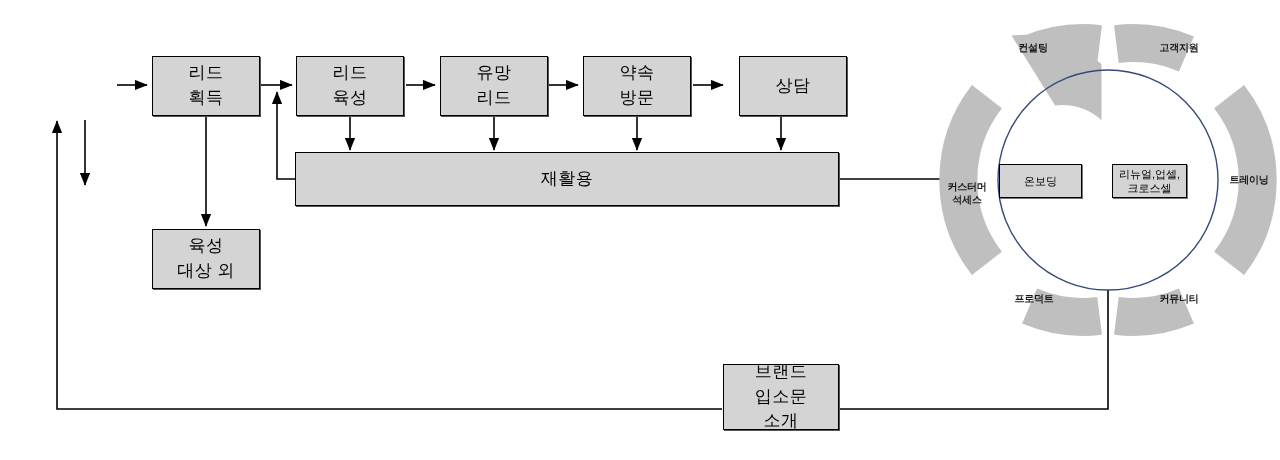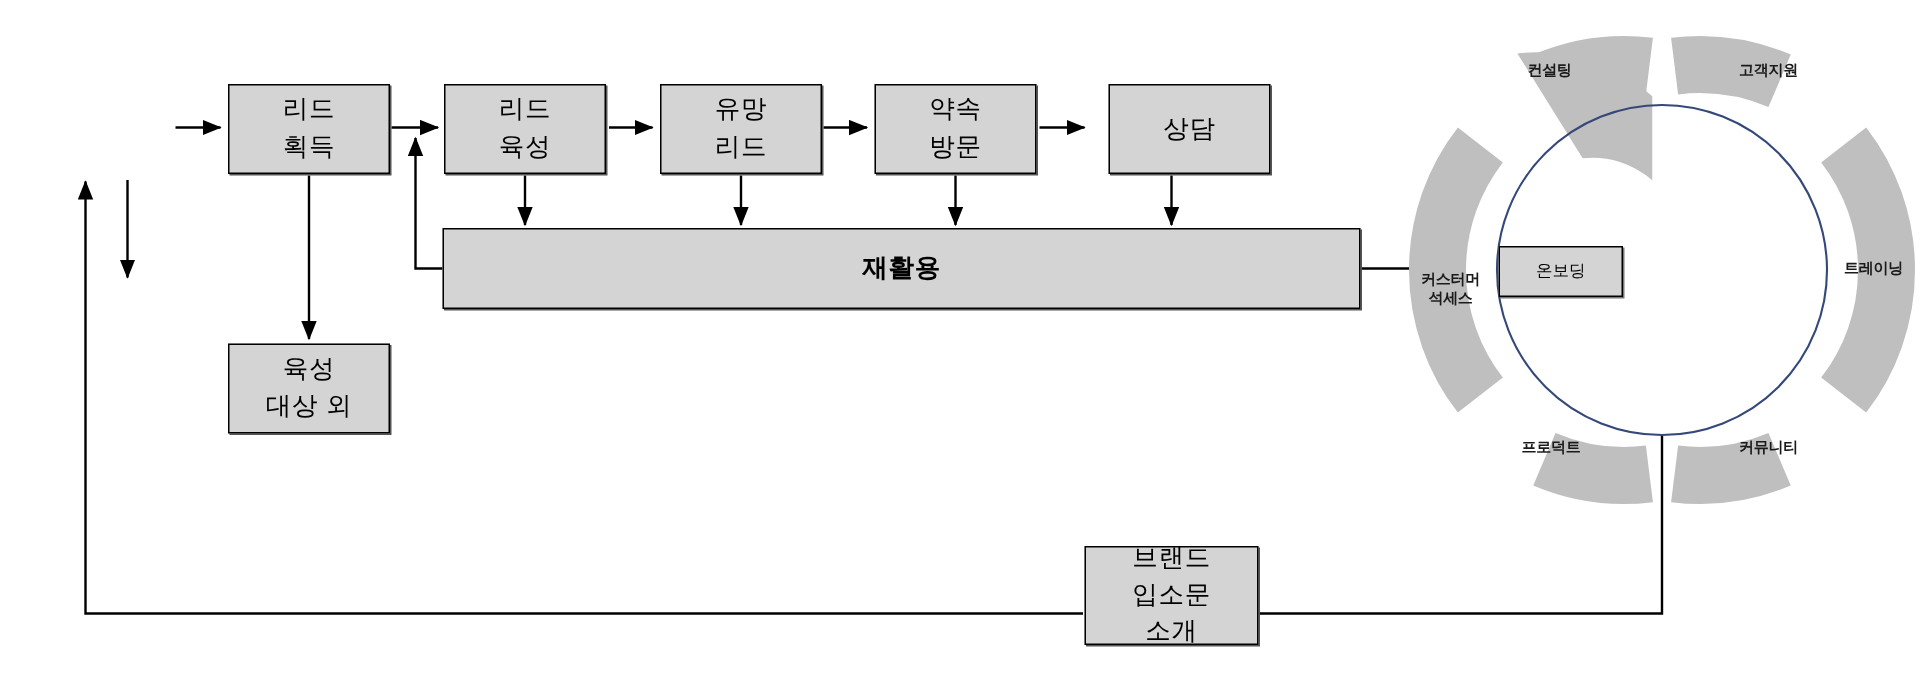--- a/index.html
+++ b/index.html
@@ -150,21 +150,21 @@
 
   <div class="node" style="left:583px; top:56px; width:108px; height:60px;">
     <span class="ln">약속</span>
     <span class="ln">방문</span>
   </div>
 
   <div class="node" style="left:727px; top:56px; width:108px; height:60px;margin-left:12px;">
     <span class="ln">상담</span>
   </div>
 
-  <div class="node node-wide" style="left:295px; top:152px; width:612px; height:54px;font-weight:bold;">
+  <div class="node node-wide" style="left:295px; top:152px; width:544px; height:54px;">
     <span class="ln">재활용</span>
   </div>
 
   <div class="node" style="left:152px; top:229px; width:108px; height:60px;">
     <span class="ln">육성</span>
     <span class="ln">대상 외</span>
   </div>
 
   <div class="node" style="left:723px; top:364px; width:116px; height:66px;">
     <span class="ln">브랜드</span>
@@ -194,14 +194,18 @@
 
   <div class="ring-label" style="left:936px; top:181px; width:62px;">
     <span class="ln">커스터머</span><br>
     <span class="ln">석세스</span>
   </div>
 
   <div class="node node-small" style="left:999px; top:164px; width:83px; height:34px;">
     <span class="ln">온보딩</span>
   </div>
 
+  <div class="node node-small" style="left:1112px; top:164px; width:75px; height:34px;">
+    <span class="ln">리뉴얼,업셀,</span>
+    <span class="ln">크로스셀</span>
+  </div>
 
 </div>
 
 </body></html>

